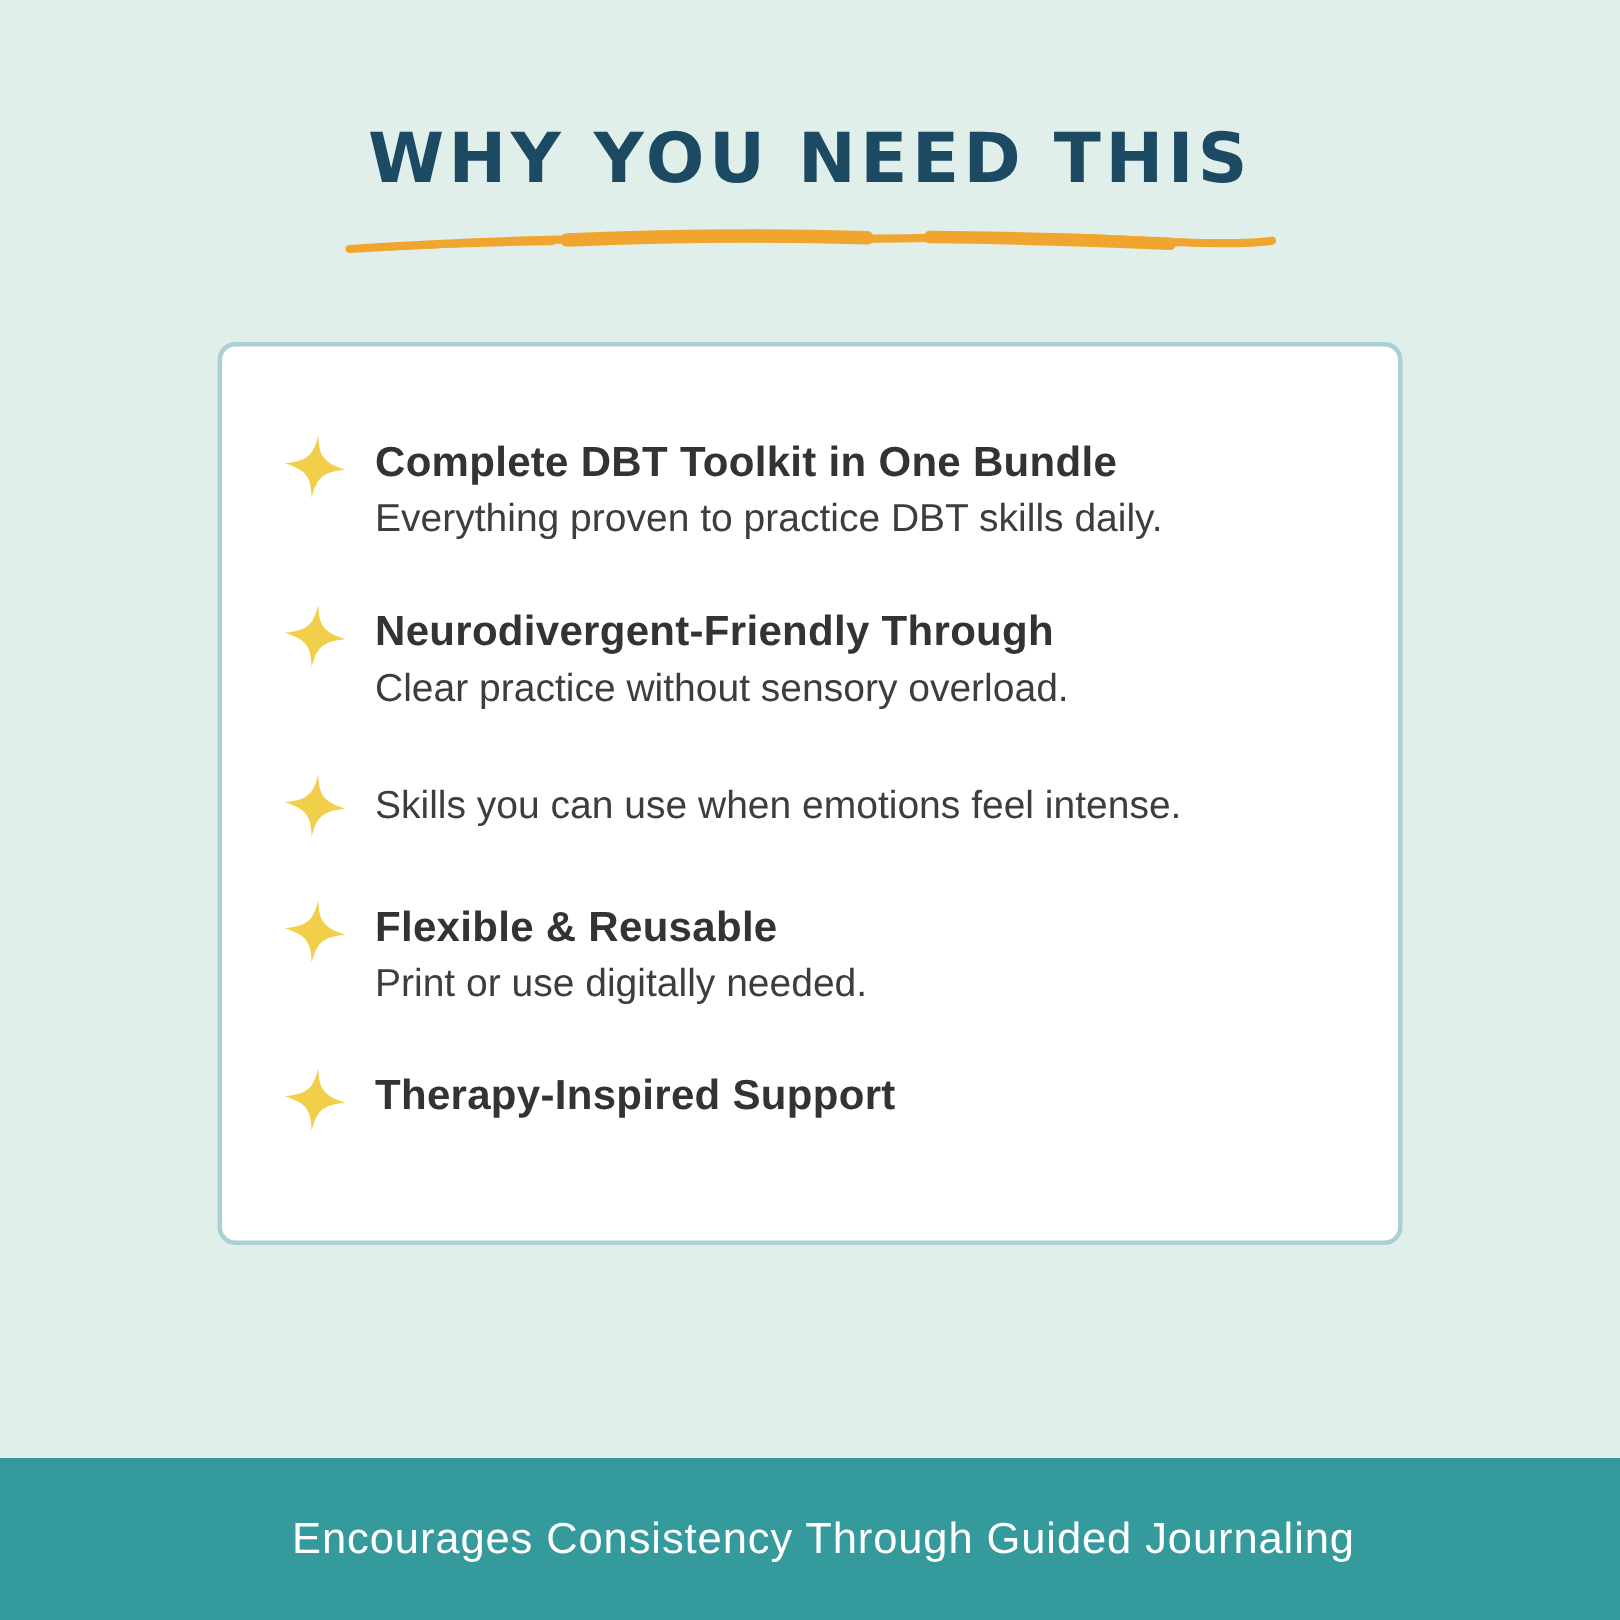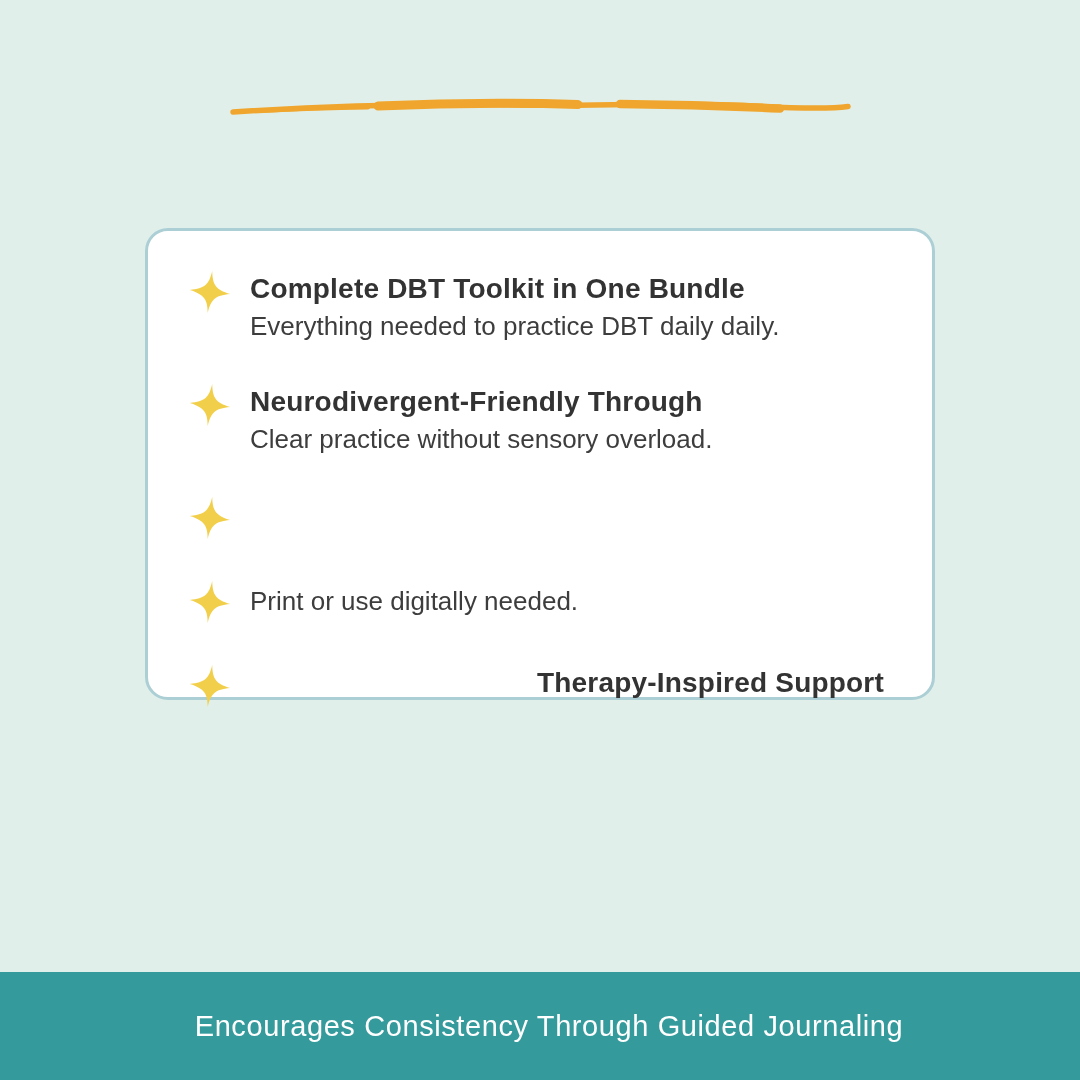--- a/index.html
+++ b/index.html
@@ -37,32 +37,32 @@
     font-family:"DejaVu Sans", "Liberation Sans", sans-serif;
   }
   .underline-wrap{
     margin:14px auto 0 auto;
     width:625px;
     height:30px;
   }
   .card{
     position:absolute;
     left:145px; top:228px;
-    width:790px; height:472px;
+    width:790px; height:602px;
     background:#ffffff;
     border:3px solid var(--card-border);
-    border-radius:23px;
-    padding:40px 48px 40px 40px;
+    border-radius:12px;
+    padding:59px 48px 40px 40px;
   }
   .benefit-item{
     display:flex;
     align-items:flex-start;
     margin-bottom:40px;
   }
-  .benefit-item:last-child{ margin-bottom:0;text-align:right; }
+  .benefit-item:last-child{ margin-bottom:0; }
   .sparkle{
     flex:0 0 44px;
     width:44px; height:46px;
     margin-top:-2px;
     margin-right:18px;
   }
   .benefit-text{ flex:1; }
   .benefit-title{
     color: var(--charcoal);
     font-size:28px;
@@ -93,65 +93,68 @@
     font-weight:500;
     letter-spacing:0.6px;
   }
 </style>
 </head>
 <body>
 
 <div class="canvas">
 
   <div class="header">
+    <div class="page-title">WHY YOU NEED THIS</div>
     <div class="underline-wrap">
       <svg width="625" height="30" viewBox="0 0 625 30" fill="none" xmlns="http://www.w3.org/2000/svg">
         <path d="M5 20 C 80 15, 190 11, 290 13 C 370 14.5, 440 9.5, 525 14 C 570 16.5, 602 17, 620 14.5" stroke="#f0a62e" stroke-width="5.5" stroke-linecap="round" fill="none"></path>
         <path d="M150 14 C 230 10.5, 300 11, 350 12.5" stroke="#f0a62e" stroke-width="9" stroke-linecap="round" fill="none"></path>
         <path d="M392 12 C 450 12.5, 500 14, 552 16.5" stroke="#f0a62e" stroke-width="8.5" stroke-linecap="round" fill="none"></path>
         <path d="M30 19 C 70 17, 100 16, 140 15.5" stroke="#f0a62e" stroke-width="4" stroke-linecap="round" fill="none"></path>
       </svg>
     </div>
   </div>
 
   <div class="card">
 
     <div class="benefit-item">
       <svg class="sparkle" viewBox="0 0 100 100" xmlns="http://www.w3.org/2000/svg">
         <path transform="rotate(6 50 50)" fill="#f2cf4a" d="M50 2 C 54 33, 62 43, 96 50 C 62 57, 54 67, 50 98 C 46 67, 38 57, 4 50 C 38 43, 46 33, 50 2 Z"></path>
       </svg>
       <div class="benefit-text">
         <div class="benefit-title">Complete DBT Toolkit in One Bundle</div>
-        <div class="benefit-desc">Everything needed to practice DBT daily daily.</div>
+        <div class="benefit-desc">Everything proven to practice DBT skills daily.</div>
       </div>
     </div>
 
     <div class="benefit-item">
       <svg class="sparkle" viewBox="0 0 100 100" xmlns="http://www.w3.org/2000/svg">
         <path transform="rotate(6 50 50)" fill="#f2cf4a" d="M50 2 C 54 33, 62 43, 96 50 C 62 57, 54 67, 50 98 C 46 67, 38 57, 4 50 C 38 43, 46 33, 50 2 Z"></path>
       </svg>
       <div class="benefit-text">
         <div class="benefit-title">Neurodivergent-Friendly Through</div>
         <div class="benefit-desc">Clear practice without sensory overload.</div>
       </div>
     </div>
 
     <div class="benefit-item">
       <svg class="sparkle" viewBox="0 0 100 100" xmlns="http://www.w3.org/2000/svg">
         <path transform="rotate(6 50 50)" fill="#f2cf4a" d="M50 2 C 54 33, 62 43, 96 50 C 62 57, 54 67, 50 98 C 46 67, 38 57, 4 50 C 38 43, 46 33, 50 2 Z"></path>
       </svg>
       <div class="benefit-text">
+        <div class="benefit-desc">Skills you can use when emotions feel intense.</div>
       </div>
     </div>
 
     <div class="benefit-item">
       <svg class="sparkle" viewBox="0 0 100 100" xmlns="http://www.w3.org/2000/svg">
         <path transform="rotate(6 50 50)" fill="#f2cf4a" d="M50 2 C 54 33, 62 43, 96 50 C 62 57, 54 67, 50 98 C 46 67, 38 57, 4 50 C 38 43, 46 33, 50 2 Z"></path>
       </svg>
       <div class="benefit-text">
+        <div class="benefit-title">Flexible &amp; Reusable</div>
         <div class="benefit-desc">Print or use digitally needed.</div>
       </div>
     </div>
 
     <div class="benefit-item">
       <svg class="sparkle" viewBox="0 0 100 100" xmlns="http://www.w3.org/2000/svg">
         <path transform="rotate(6 50 50)" fill="#f2cf4a" d="M50 2 C 54 33, 62 43, 96 50 C 62 57, 54 67, 50 98 C 46 67, 38 57, 4 50 C 38 43, 46 33, 50 2 Z"></path>
       </svg>
       <div class="benefit-text">
         <div class="benefit-title">Therapy-Inspired Support</div>

